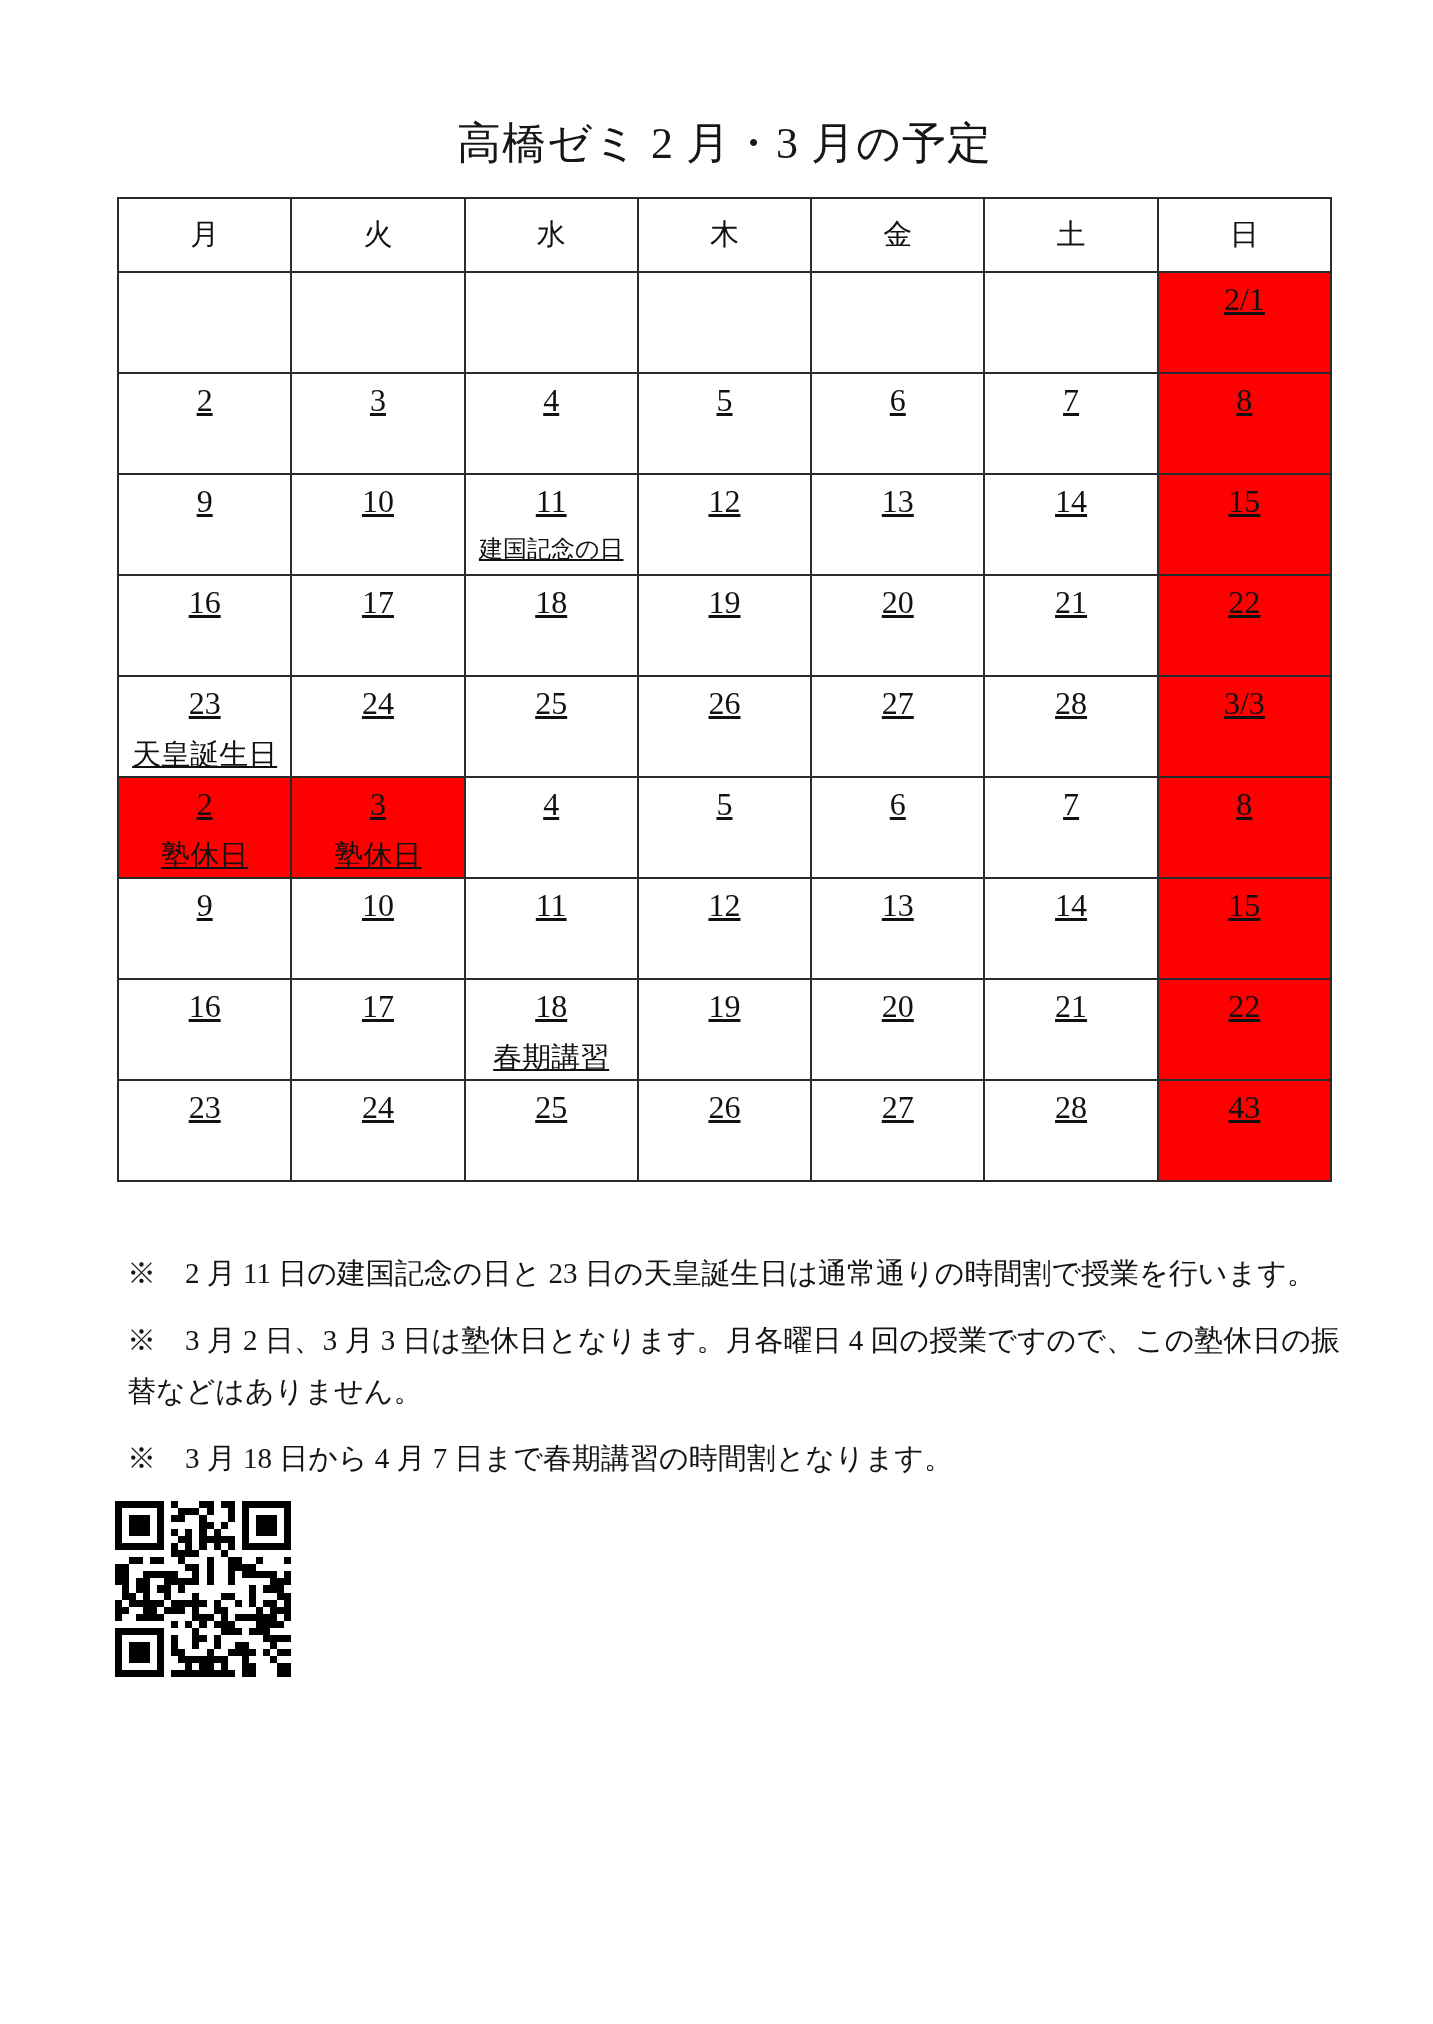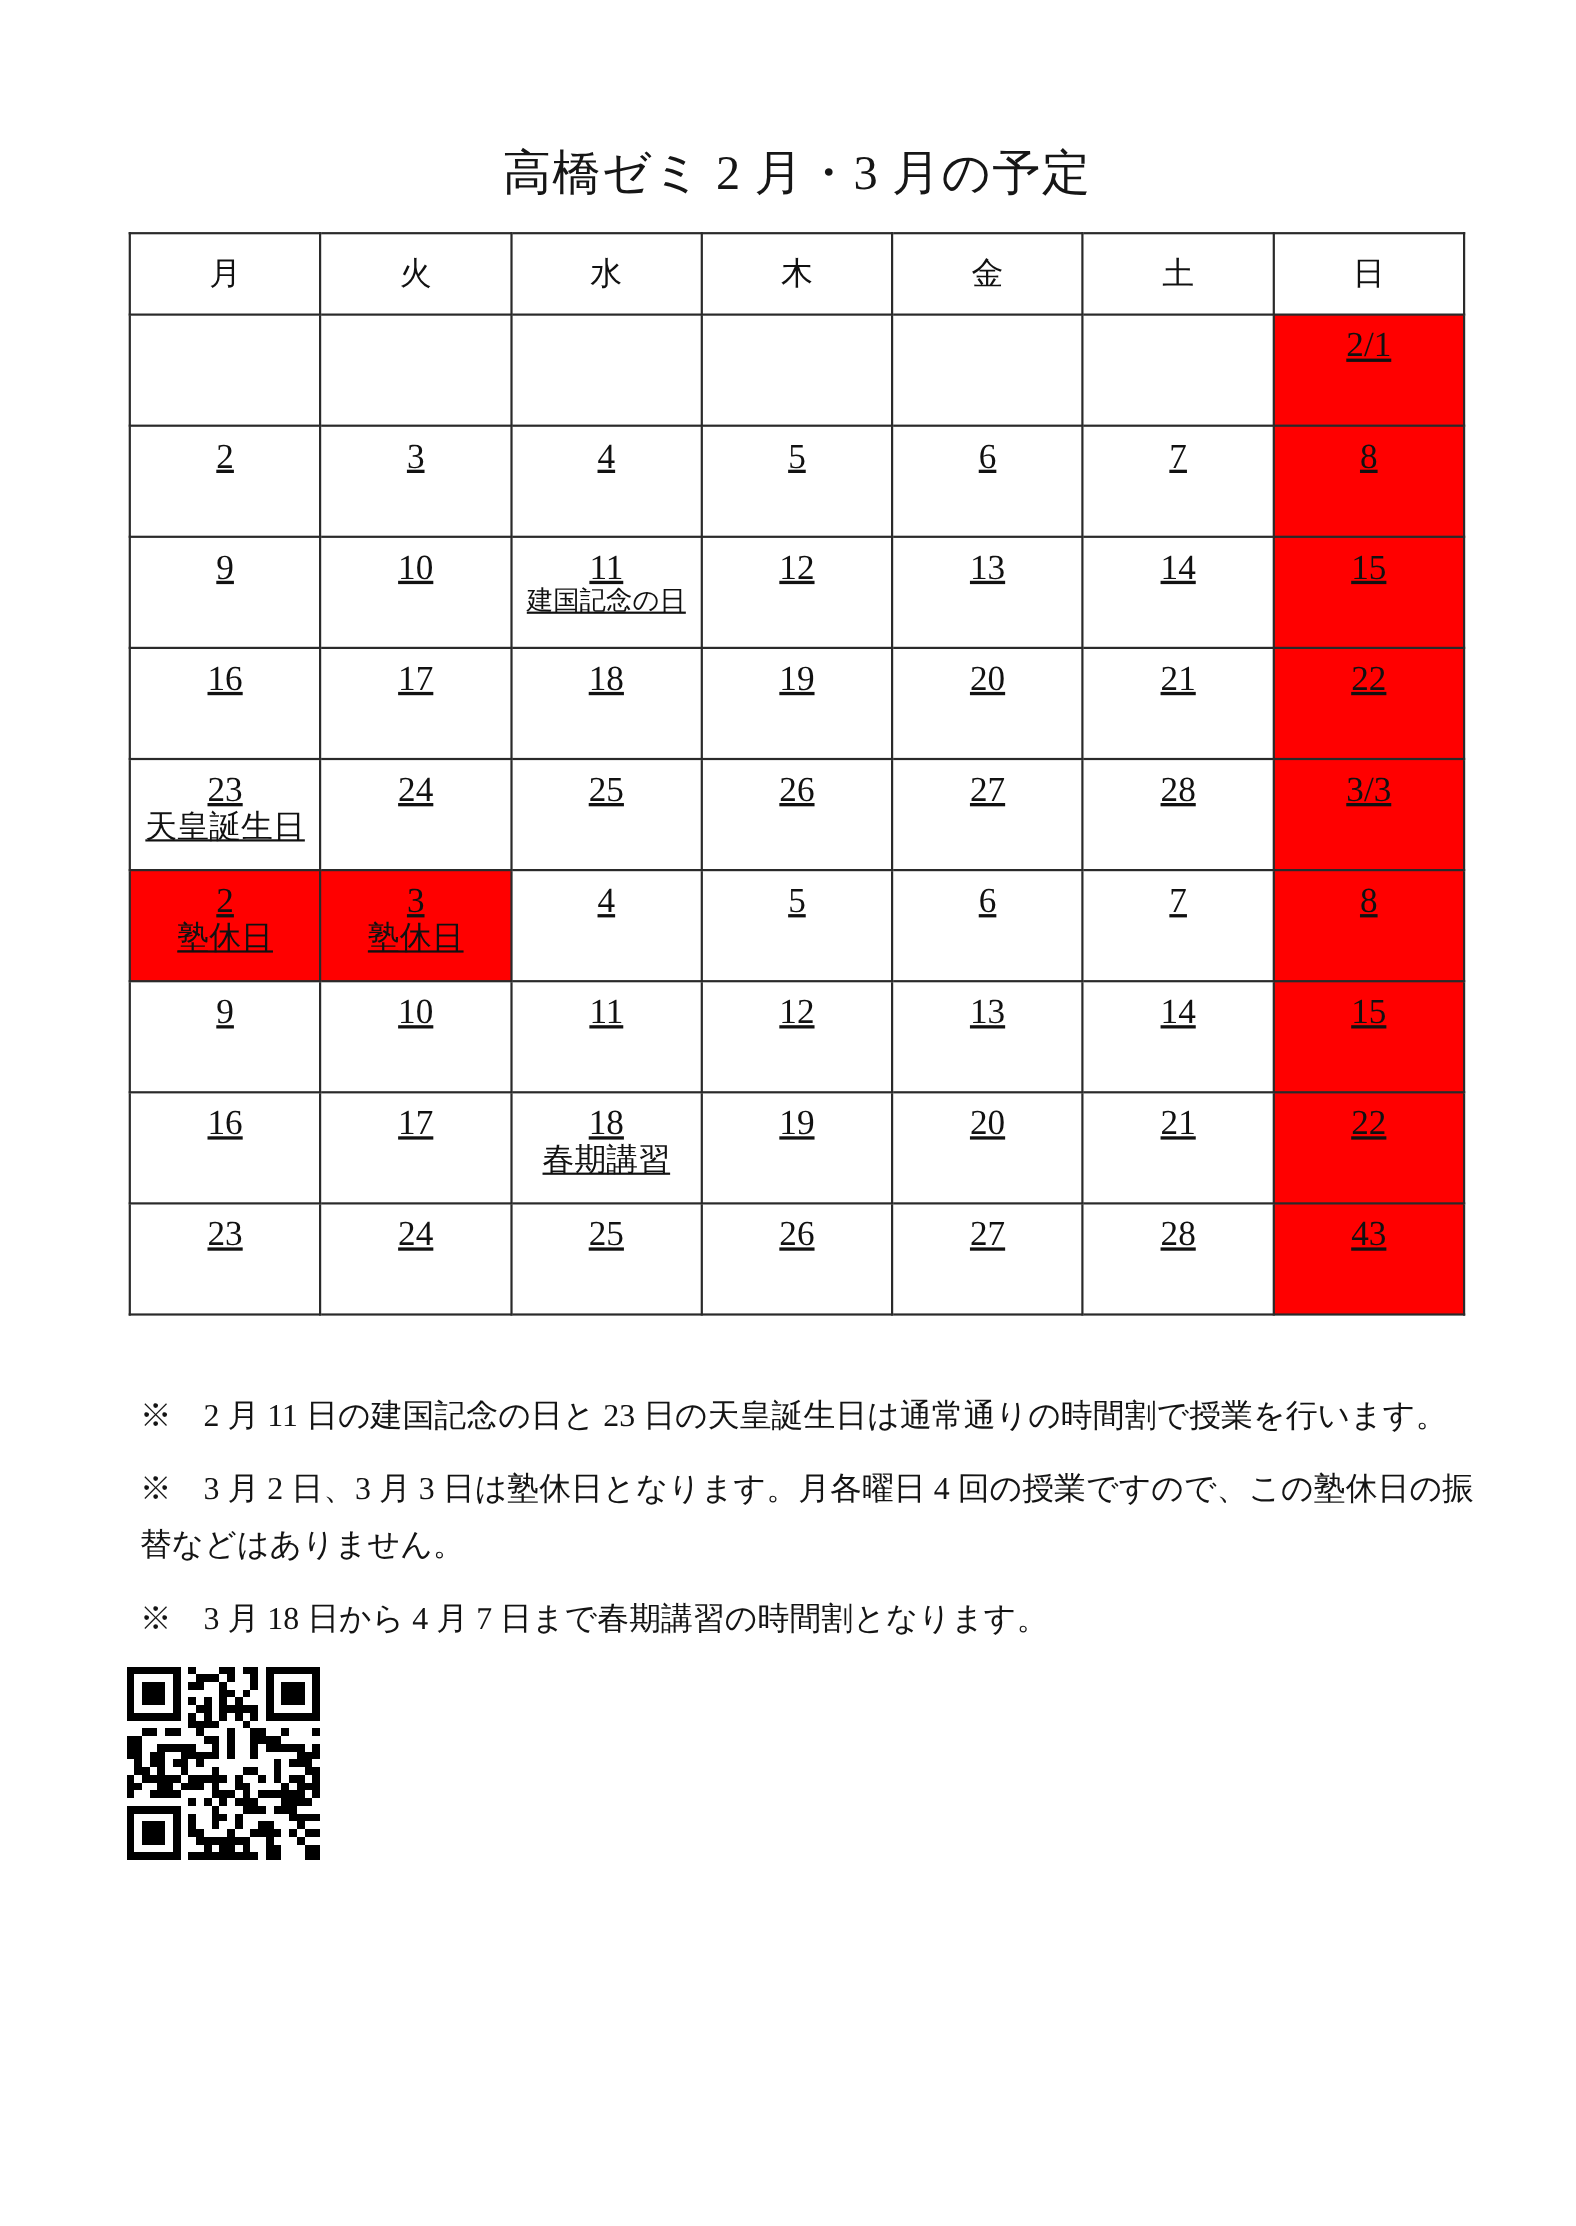--- a/index.html
+++ b/index.html
@@ -6,21 +6,21 @@
   .page{
     position:relative;
     width:1433px;height:2024px;
     background:#ffffff;
     font-family:"Liberation Serif","DejaVu Serif",serif;
     color:#111111;
     overflow:hidden;
   }
   .content{
     position:absolute;
-    left:117px;top:14px;
+    left:117px;top:0;
     width:1215px;
   }
   .doc-title{
     margin:118px 0 0 0;
     font-size:44px;
     font-weight:normal;
     text-align:center;
     line-height:1.2;
     letter-spacing:1px;
     color:#161616;
@@ -47,21 +47,21 @@
     vertical-align:top;
   }
   td .day-num{
     display:block;
     margin-top:8px;
     font-size:32px;
     line-height:1.15;
   }
   td .day-note{
     display:block;
-    margin-top:0;
+    margin-top:16px;
     line-height:1.15;
   }
   td .day-note.note-md{font-size:29px;}
   td .day-note.note-sm{font-size:24px;}
   td.red{background:#ff0000;}
   .notes{
     margin-top:66px;
     margin-left:-6px;
     width:1252px;
   }

